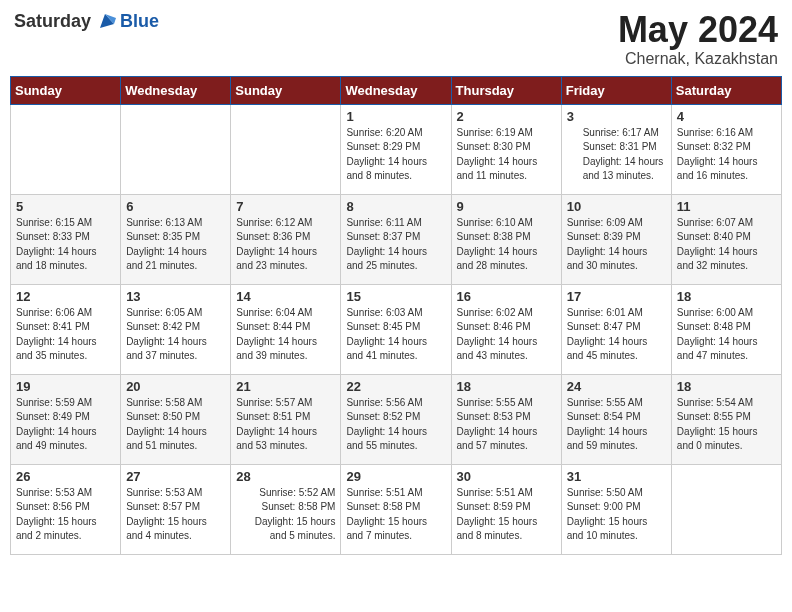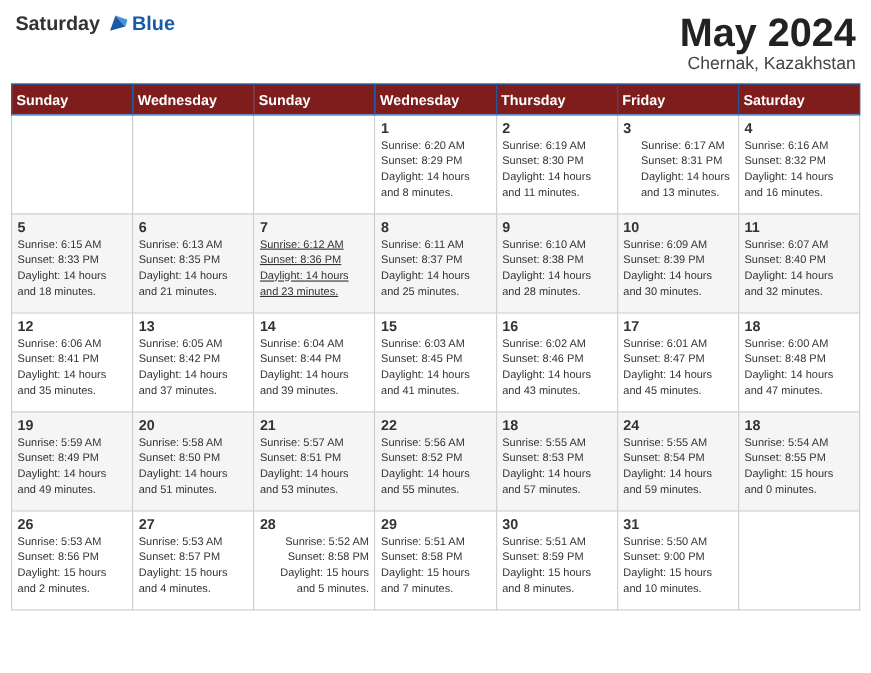--- a/index.html
+++ b/index.html
@@ -168,21 +168,21 @@
         </td>
         <td>
           <span class="day-number">6</span>
           <div class="day-info" style="white-space: pre-line;">Sunrise: 6:13 AM
 Sunset: 8:35 PM
 Daylight: 14 hours
 and 21 minutes.</div>
         </td>
         <td>
           <span class="day-number">7</span>
-          <div class="day-info" style="white-space: pre-line; text-decoration: underline;">Sunrise: 6:12 AM
+          <div class="day-info" style="white-space: pre-line;">Sunrise: 6:12 AM
 Sunset: 8:36 PM
 Daylight: 14 hours
 and 23 minutes.</div>
         </td>
         <td>
           <span class="day-number">8</span>
           <div class="day-info" style="white-space: pre-line;">Sunrise: 6:11 AM
 Sunset: 8:37 PM
 Daylight: 14 hours
 and 25 minutes.</div>

